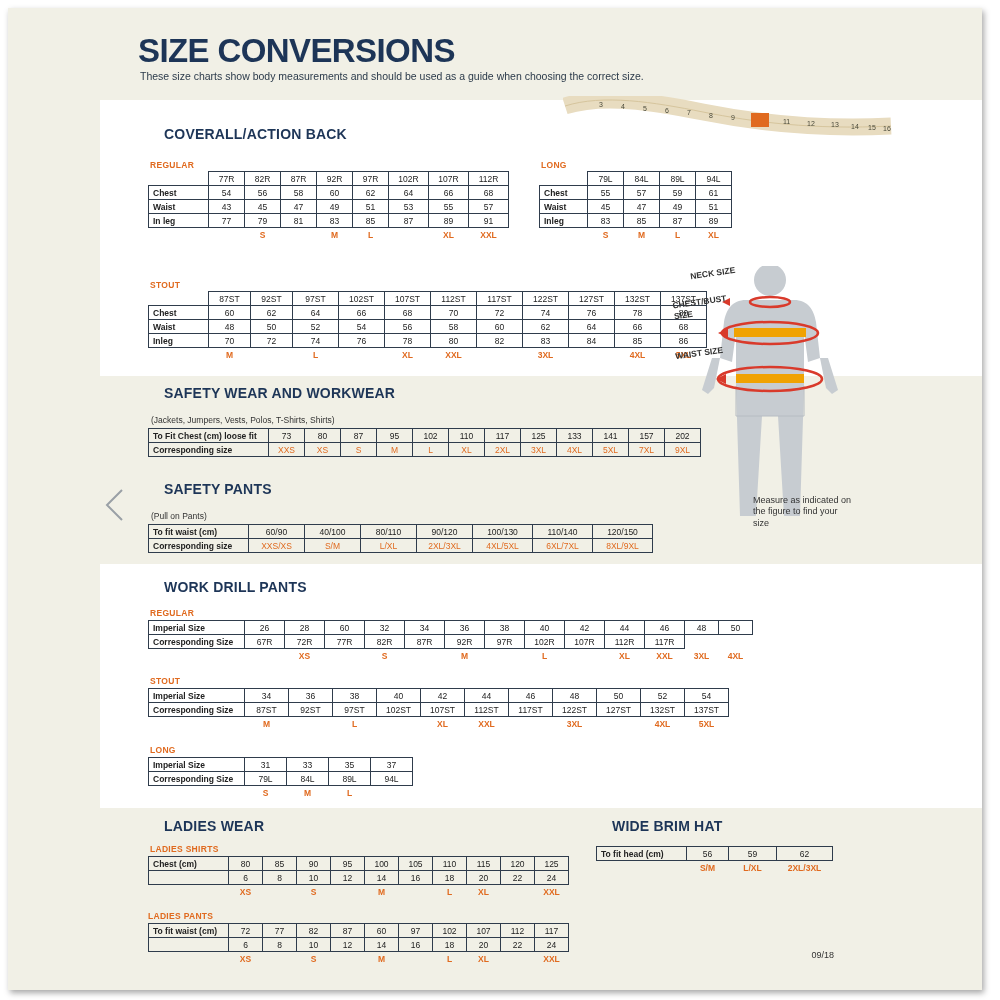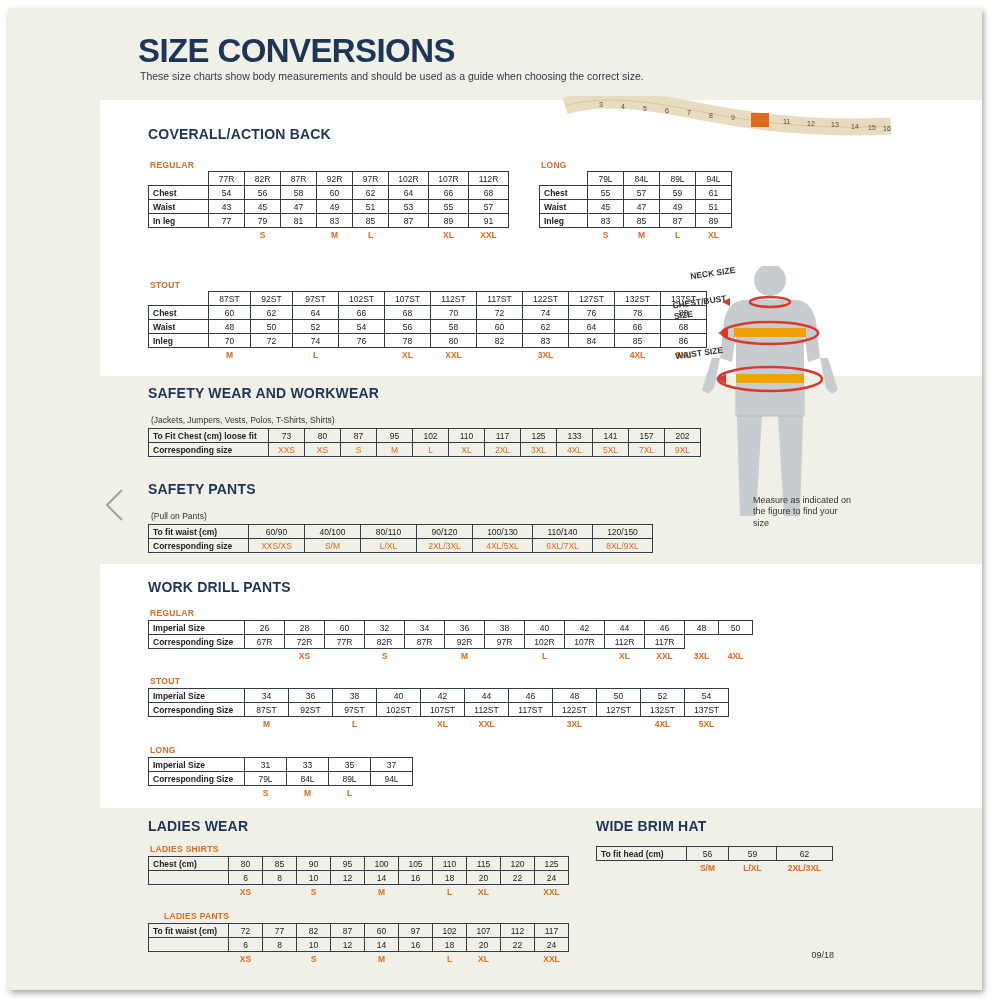--- a/index.html
+++ b/index.html
@@ -46,20 +46,21 @@
     font-family:"Liberation Sans", sans-serif;
   }
   .subtitle {
     position:absolute; left:132px; top:62px;
     font-size:10.5px; color:#2b3a4a;
   }
   .sect-title {
     position:absolute;
     font-size:14px; font-weight:bold; color:#1d3557;
     letter-spacing:0.2px;
+    margin-left:16px;
   }
   .sub-label {
     position:absolute;
     font-size:8.5px; font-weight:bold; color:#e06a1f;
     letter-spacing:0.3px;
   }
   .note {
     position:absolute; font-size:8.5px; color:#333;
   }
   table.grid {
@@ -589,21 +590,21 @@
           <td class="sz">M</td>
           <td class="sz"></td>
           <td class="sz">L</td>
           <td class="sz">XL</td>
           <td class="sz"></td>
           <td class="sz">XXL</td>
         </tr>
       </tbody>
         </table>
 
-      <div class="sub-label" style="left:156px; top:903px;">LADIES PANTS</div>
+      <div class="sub-label" style="left:140px; top:903px;">LADIES PANTS</div>
       <table class="grid" style="left:140px; top:915px;">
         <tbody>
             <tr>
           <td class="lbl" style="width:80px">To fit waist (cm)</td>
           <td style="width:34px">72</td>
           <td style="width:34px">77</td>
           <td style="width:34px">82</td>
           <td style="width:34px">87</td>
           <td style="width:34px">60</td>
           <td style="width:34px">97</td>

